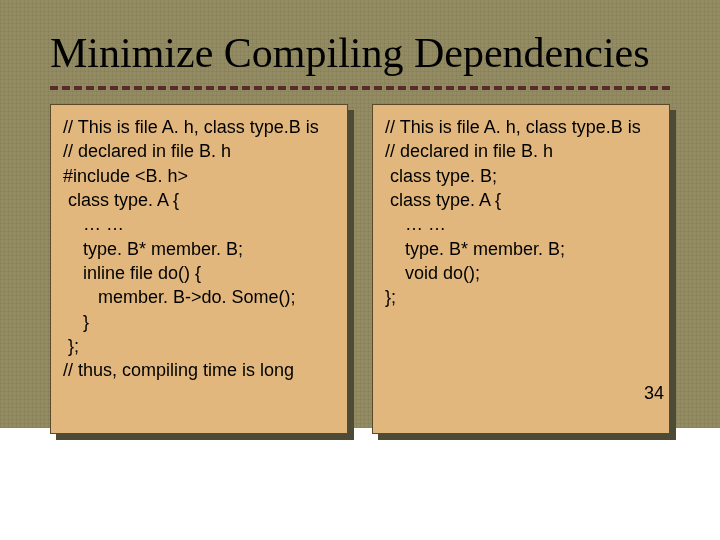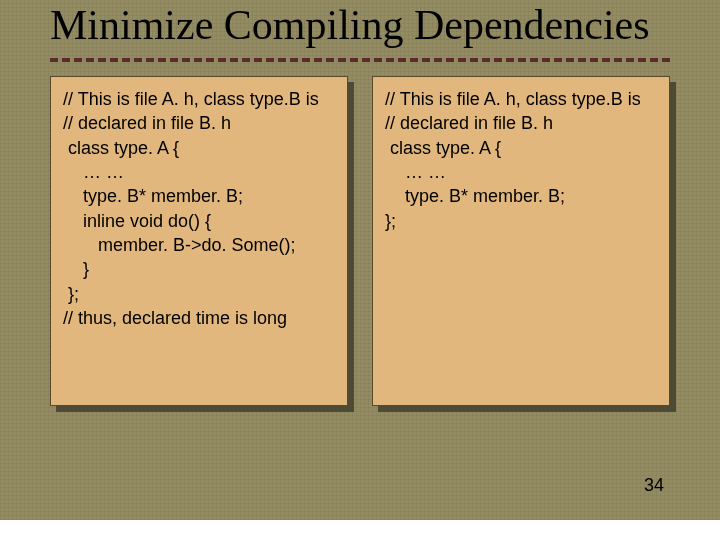--- a/index.html
+++ b/index.html
@@ -5,28 +5,28 @@
   html, body {
     margin: 0;
     padding: 0;
     width: 720px;
     height: 540px;
     overflow: hidden;
     font-family: "Times New Roman", Times, serif;
   }
   .slide {
     width: 720px;
-    height: 520px;
+    height: 428px;
     background-color: #938c63;
     background-image:
       repeating-linear-gradient(0deg,  rgba(0,0,0,0.05) 0 1px, transparent 1px 4px),
       repeating-linear-gradient(90deg, rgba(0,0,0,0.05) 0 1px, transparent 1px 4px);
     position: relative;
     box-sizing: border-box;
-    padding: 2px 50px 0 50px;
+    padding: 30px 50px 0 50px;
   }
   .title {
     font-size: 42px;
     line-height: 1.1;
     color: #000;
     margin: 0 0 10px 0;
     font-weight: normal;
   }
   .divider {
     height: 0;
@@ -82,40 +82,43 @@
   <h1 class="title">Minimize Compiling Dependencies</h1>
   <hr class="divider">
 
   <div class="columns">
 
     <div class="codebox-wrap">
       <div class="codebox-shadow"></div>
       <div class="codebox">
         <div class="codeline">// This is file A. h, class type.B is</div>
         <div class="codeline">// declared in file B. h</div>
+        <div class="codeline">#include &lt;B. h&gt;</div>
         <div class="codeline"> class type. A {</div>
         <div class="codeline">    … …</div>
         <div class="codeline">    type. B* member. B;</div>
-        <div class="codeline">    inline void do() {</div>
+        <div class="codeline">    inline file do() {</div>
         <div class="codeline">       member. B-&gt;do. Some();</div>
         <div class="codeline">    }</div>
         <div class="codeline"> };</div>
-        <div class="codeline">// thus, declared time is long</div>
+        <div class="codeline">// thus, compiling time is long</div>
       </div>
     </div>
 
     <div class="codebox-wrap">
       <div class="codebox-shadow"></div>
       <div class="codebox">
         <div class="codeline">// This is file A. h, class type.B is</div>
         <div class="codeline">// declared in file B. h</div>
         <div class="codeline"></div>
+        <div class="codeline"> class type. B;</div>
         <div class="codeline"> class type. A {</div>
         <div class="codeline">    … …</div>
         <div class="codeline">    type. B* member. B;</div>
+        <div class="codeline">    void do();</div>
         <div class="codeline">};</div>
       </div>
     </div>
 
   </div>
 
   <div class="slidenum">34</div>
 </div>
 
 </body></html>

